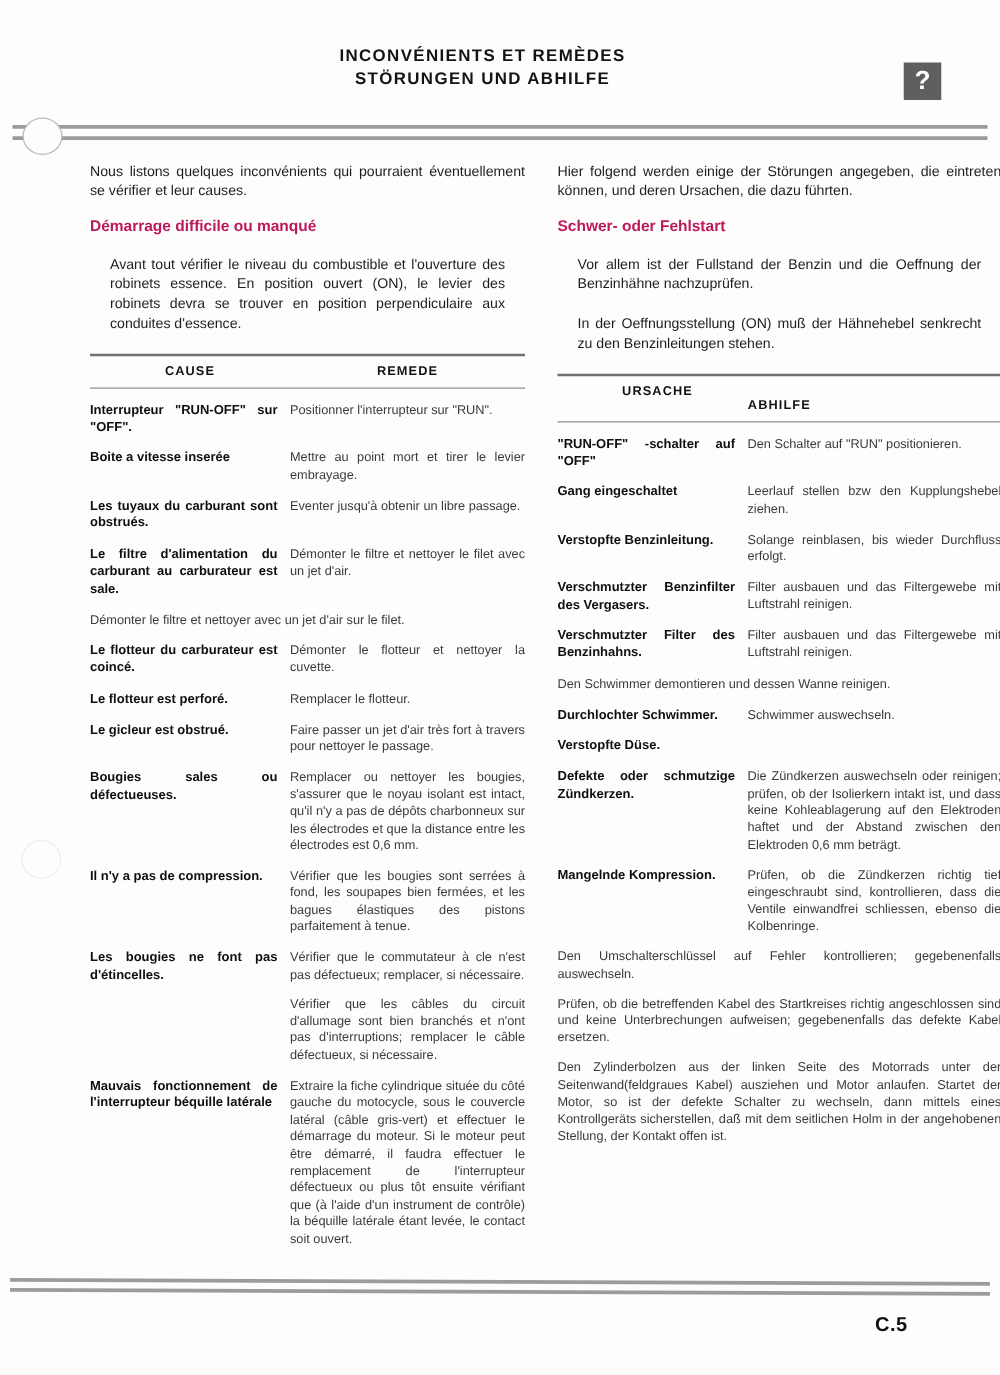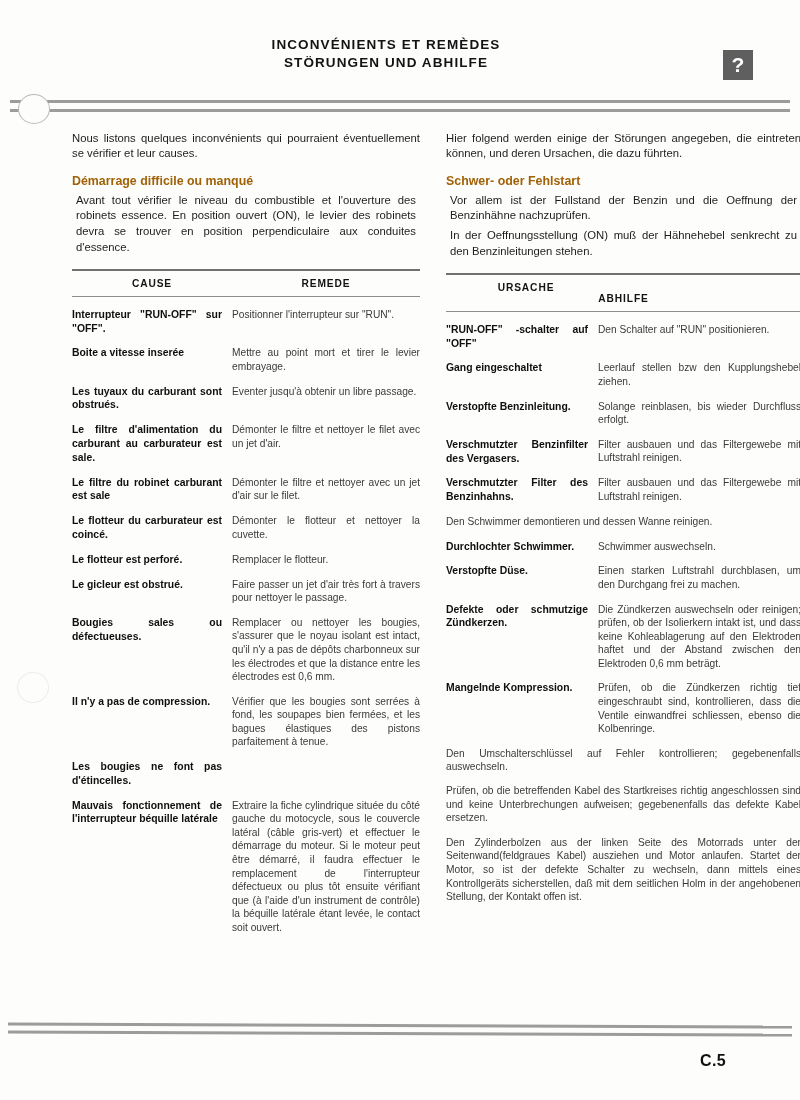--- a/index.html
+++ b/index.html
@@ -131,30 +131,30 @@
   .intro {
     font-size: 11.3px;
     line-height: 15.4px;
     text-align: justify;
     color: #1d1d1d;
     margin: 0 0 11px 0;
   }
   .section-heading {
     font-size: 12.4px;
     font-weight: bold;
-    color: #a16207;
+    color: #be185d;
     margin: 0 0 3px 0;
     line-height: 16px;
   }
   .intro2 {
     font-size: 11.3px;
     line-height: 15.6px;
     text-align: justify;
     color: #1d1d1d;
-    margin: 4px;
+    margin: 16px;
   }
 
   
   .tbl-wrap { margin-top: 14px; }
   .tbl-head {
     display: flex;
     font-size: 10.2px;
     font-weight: bold;
     letter-spacing: 0.9px;
     color: #131313;
@@ -256,21 +256,20 @@
                 <p>Eventer jusqu'à obtenir un libre passage.</p>
               </div>
             </div>
             <div class="row">
               <div class="cell-cause">Le filtre d'alimentation du carburant au carburateur est sale.</div>
               <div class="cell-remede">
                 <p>Démonter le filtre et nettoyer le filet avec un jet d'air.</p>
               </div>
             </div>
             <div class="row">
-              <div class="cell-cause">Le filtre du robinet carburant est sale</div>
               <div class="cell-remede">
                 <p>Démonter le filtre et nettoyer avec un jet d'air sur le filet.</p>
               </div>
             </div>
             <div class="row">
               <div class="cell-cause">Le flotteur du carburateur est coincé.</div>
               <div class="cell-remede">
                 <p>Démonter le flotteur et nettoyer la cuvette.</p>
               </div>
             </div>
@@ -293,20 +292,24 @@
               </div>
             </div>
             <div class="row">
               <div class="cell-cause">Il n'y a pas de compression.</div>
               <div class="cell-remede">
                 <p>Vérifier que les bougies sont serrées à fond, les soupapes bien fermées, et les bagues élastiques des pistons parfaitement à tenue.</p>
               </div>
             </div>
             <div class="row">
               <div class="cell-cause">Les bougies ne font pas d'étincelles.</div>
+              <div class="cell-remede">
+                <p>Vérifier que le commutateur à cle n'est pas défectueux; remplacer, si nécessaire.</p>
+                <p>Vérifier que les câbles du circuit d'allumage sont bien branchés et n'ont pas d'interruptions; remplacer le câble défectueux, si nécessaire.</p>
+              </div>
             </div>
             <div class="row">
               <div class="cell-cause">Mauvais fonctionnement de l'interrupteur béquille latérale</div>
               <div class="cell-remede">
                 <p>Extraire la fiche cylindrique située du côté gauche du motocycle, sous le couvercle latéral (câble gris-vert) et effectuer le démarrage du moteur. Si le moteur peut être démarré, il faudra effectuer le remplacement de l'interrupteur défectueux ou plus tôt ensuite vérifiant que (à l'aide d'un instrument de contrôle) la béquille latérale étant levée, le contact soit ouvert.</p>
               </div>
             </div>
           </div>
       </div>
     </div>
@@ -361,23 +364,20 @@
               </div>
             </div>
             <div class="row">
               <div class="cell-cause">Durchlochter Schwimmer.</div>
               <div class="cell-remede">
                 <p>Schwimmer auswechseln.</p>
               </div>
             </div>
             <div class="row">
               <div class="cell-cause">Verstopfte Düse.</div>
-              <div class="cell-remede">
-                <p>Einen starken Luftstrahl durchblasen, um den Durchgang frei zu machen.</p>
-              </div>
             </div>
             <div class="row">
               <div class="cell-cause">Defekte oder schmutzige Zündkerzen.</div>
               <div class="cell-remede">
                 <p>Die Zündkerzen auswechseln oder reinigen; prüfen, ob der Isolierkern intakt ist, und dass keine Kohleablagerung auf den Elektroden haftet und der Abstand zwischen den Elektroden 0,6 mm beträgt.</p>
               </div>
             </div>
             <div class="row">
               <div class="cell-cause">Mangelnde Kompression.</div>
               <div class="cell-remede">

